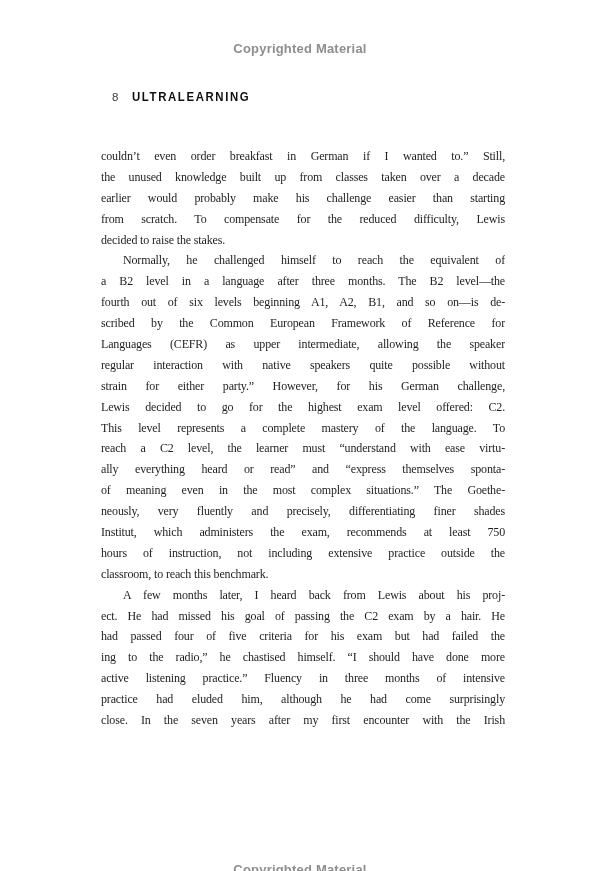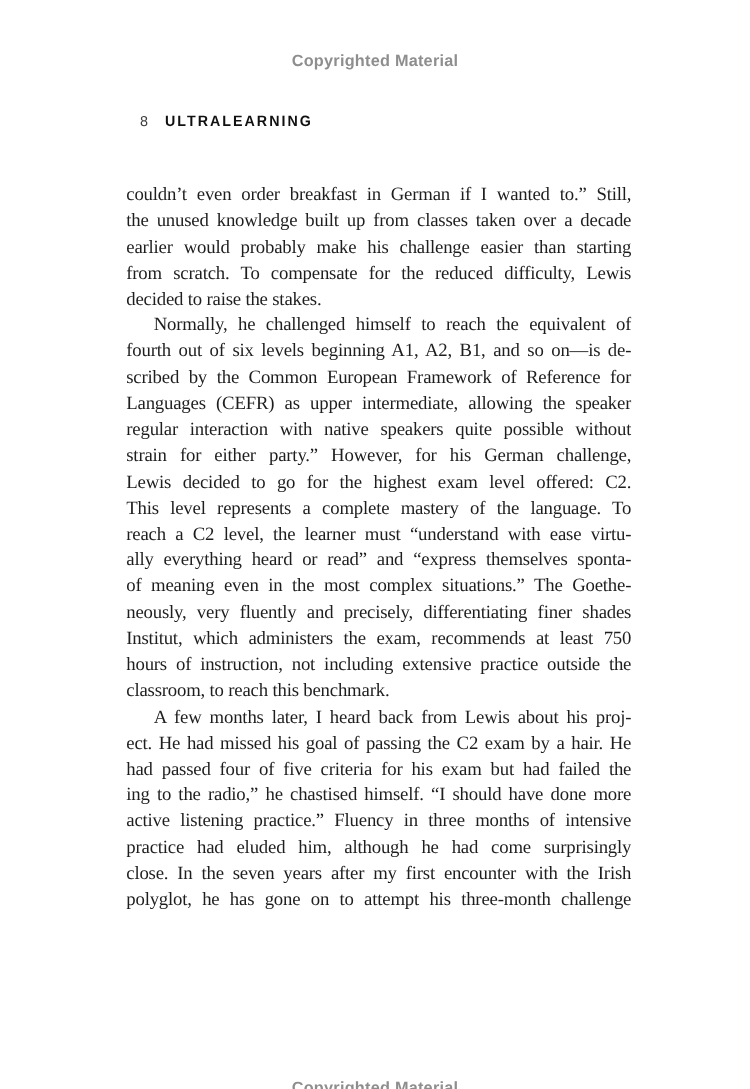--- a/index.html
+++ b/index.html
@@ -46,21 +46,21 @@
     letter-spacing: 1.7px;
     display: inline-block;
     transform: scaleX(0.95);
     transform-origin: left center;
   }
   .textblock {
     position: absolute;
     top: 120px;
     left: 101px;
     width: 404px;
-    font-size: 15px;
+    font-size: 12px;
     line-height: 20.9px;
     letter-spacing: -0.15px;
     color: #1e1e1e;
   }
   .paragraph { margin: 0; }
   .line {
     height: 20.9px;
     overflow: hidden;
     text-align: justify;
     text-align-last: justify;
@@ -86,20 +86,21 @@
   <div class="textblock">
       <div class="paragraph">
         <div class="line">couldn’t even order breakfast in German if I wanted to.” Still,</div>
         <div class="line">the unused knowledge built up from classes taken over a decade</div>
         <div class="line">earlier would probably make his challenge easier than starting</div>
         <div class="line">from scratch. To compensate for the reduced difficulty, Lewis</div>
         <div class="line no-just">decided to raise the stakes.</div>
       </div>
       <div class="paragraph">
         <div class="line ind">Normally, he challenged himself to reach the equivalent of</div>
+        <div class="line">a B2 level in a language after three months. The B2 level—the</div>
         <div class="line">fourth out of six levels beginning A1, A2, B1, and so on—is de-</div>
         <div class="line">scribed by the Common European Framework of Reference for</div>
         <div class="line">Languages (CEFR) as upper intermediate, allowing the speaker</div>
         <div class="line">regular interaction with native speakers quite possible without</div>
         <div class="line">strain for either party.” However, for his German challenge,</div>
         <div class="line">Lewis decided to go for the highest exam level offered: C2.</div>
         <div class="line">This level represents a complete mastery of the language. To</div>
         <div class="line">reach a C2 level, the learner must “understand with ease virtu-</div>
         <div class="line">ally everything heard or read” and “express themselves sponta-</div>
         <div class="line">of meaning even in the most complex situations.” The Goethe-</div>
@@ -109,19 +110,18 @@
         <div class="line no-just">classroom, to reach this benchmark.</div>
       </div>
       <div class="paragraph">
         <div class="line ind">A few months later, I heard back from Lewis about his proj-</div>
         <div class="line">ect. He had missed his goal of passing the C2 exam by a hair. He</div>
         <div class="line">had passed four of five criteria for his exam but had failed the</div>
         <div class="line">ing to the radio,” he chastised himself. “I should have done more</div>
         <div class="line">active listening practice.” Fluency in three months of intensive</div>
         <div class="line">practice had eluded him, although he had come surprisingly</div>
         <div class="line">close. In the seven years after my first encounter with the Irish</div>
-        <div class="line">polyglot, he has gone on to attempt his three-month challenge</div>
       </div>
     </div>
 
   <div class="copyright bottom">Copyrighted Material</div>
 
 </div>
 
 </body></html>

